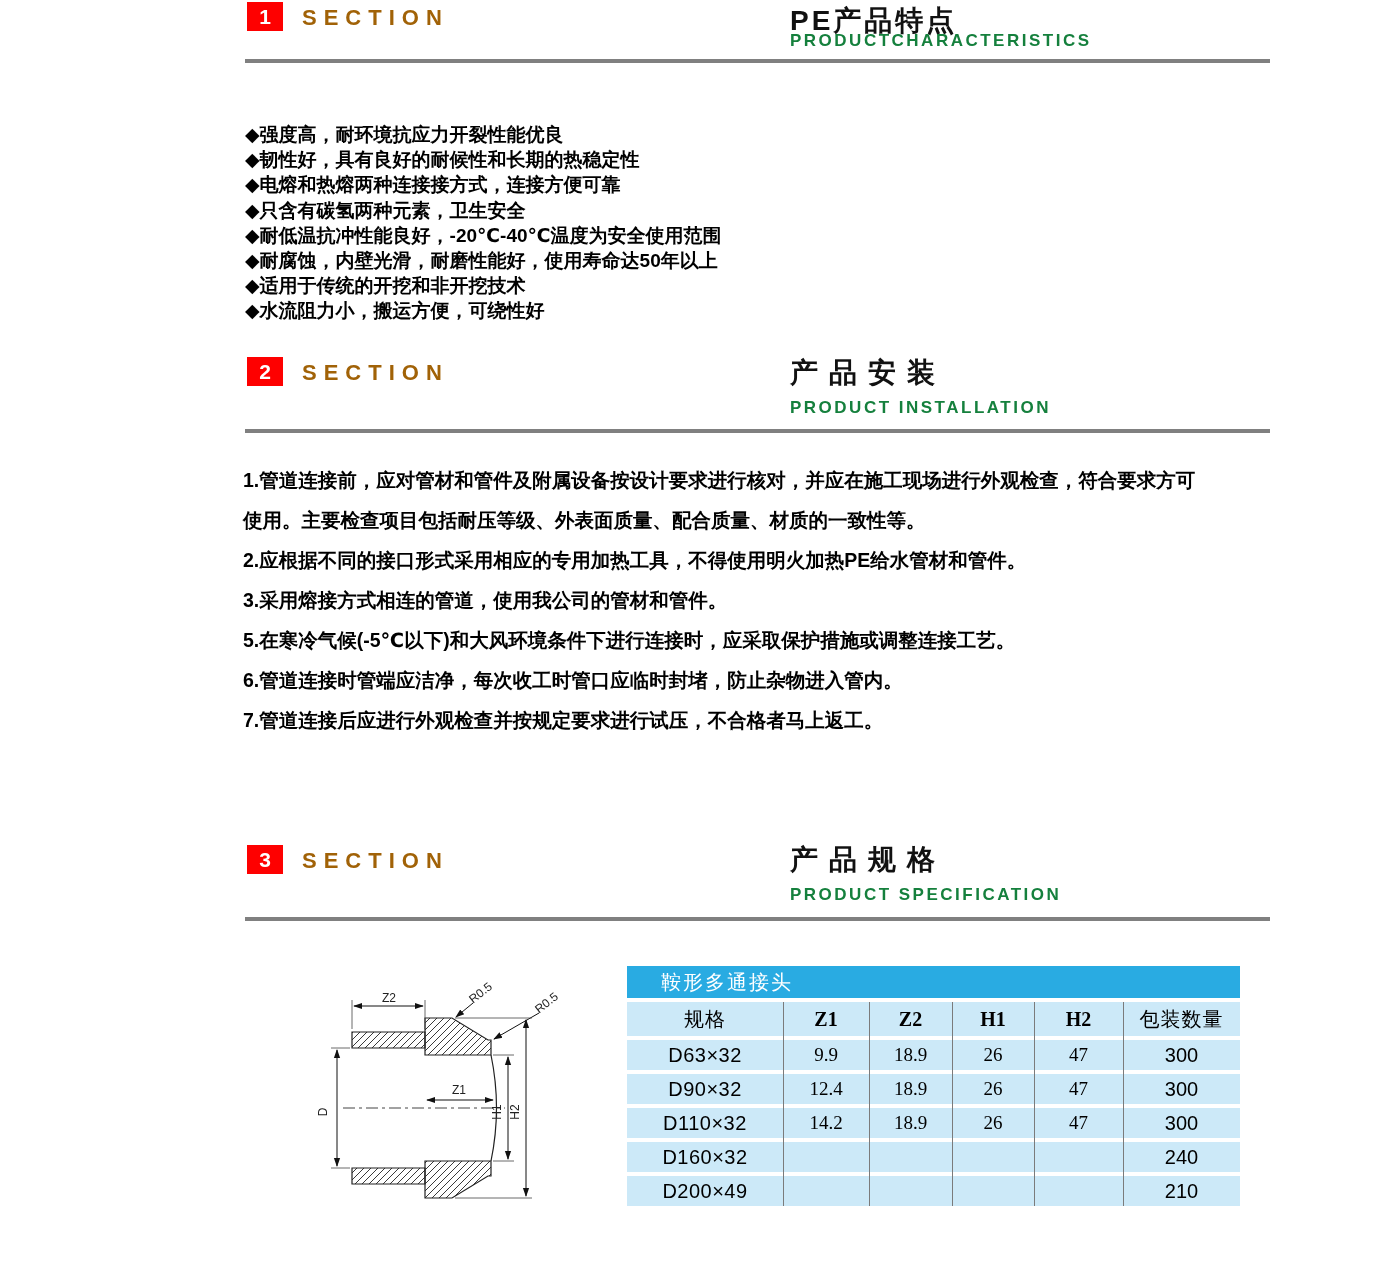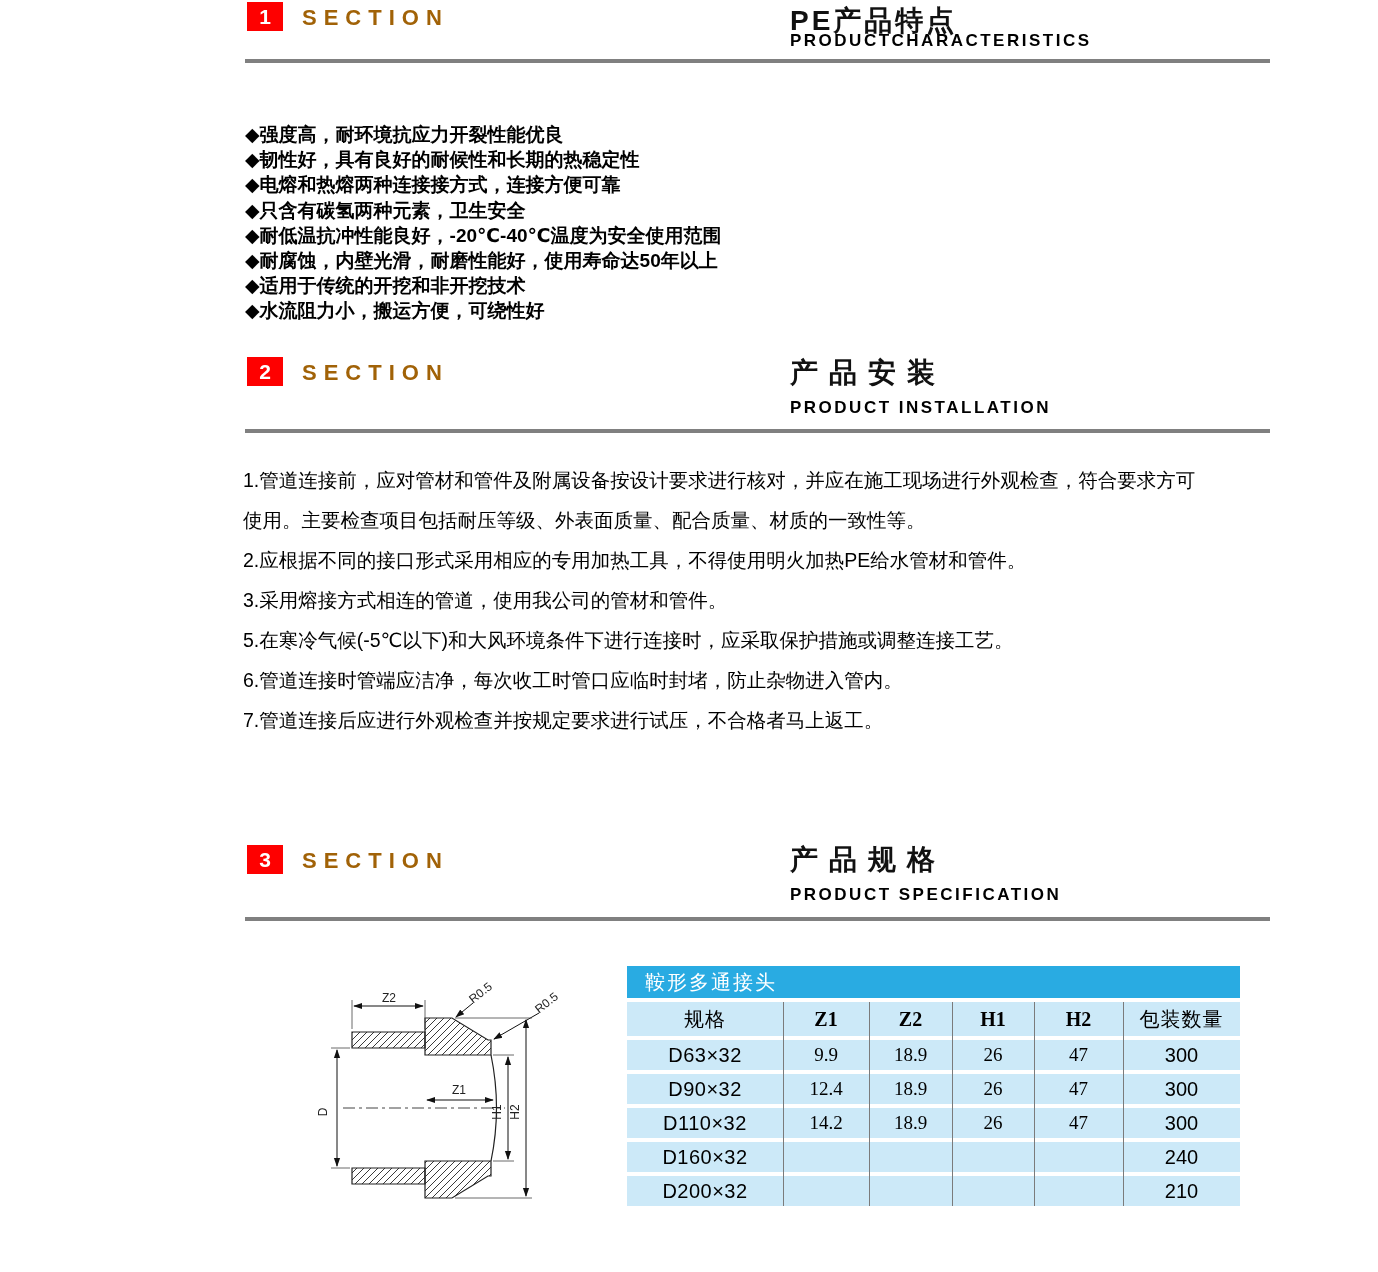--- a/index.html
+++ b/index.html
@@ -15,41 +15,41 @@
     font-size:21px;font-weight:bold;display:flex;align-items:center;justify-content:center;
   }
   .sec-label{
     font-size:22px;font-weight:bold;letter-spacing:7px;color:#a16207;
   }
   .sec-title-zh{
     font-size:28px;font-weight:bold;color:#111;letter-spacing:3px;white-space:nowrap;
   }
   .sec-title-zh.spaced{letter-spacing:11px;}
   .sec-title-en{
-    font-size:17px;font-weight:bold;color:#000000;letter-spacing:2.5px;white-space:nowrap;
+    font-size:17px;font-weight:bold;color:#15803d;letter-spacing:2.5px;white-space:nowrap;
   }
   .divider{height:4px;background:#808080;width:1025px;left:245px;}
 
   
   .features{left:245px;top:86px;font-size:19px;font-weight:bold;line-height:25.2px;white-space:nowrap;margin-top:36px;}
 
   
-  .install{left:243px;top:460px;font-size:19.5px;font-weight:normal;line-height:40px;white-space:nowrap;}
+  .install{left:243px;top:460px;font-size:19.5px;font-weight:bold;line-height:40px;white-space:nowrap;}
 
   
   .drawing{left:305px;top:982px;width:270px;height:240px;}
   .drawing svg{width:270px;height:240px;}
   .dim-text{font-family:"Liberation Sans",sans-serif;font-size:12px;fill:#222;}
 
   
   .spec-table{left:627px;top:966px;width:613px;}
   .spec-title-bar{
     height:32px;background:#29abe2;color:#ffffff;display:flex;align-items:center;
     font-family:"Liberation Serif","DejaVu Serif",serif;font-size:20px;letter-spacing:2px;
-    padding-left:18px;box-sizing:border-box;
+    padding-left:34px;box-sizing:border-box;
   }
   .tbl-body{position:relative;margin-top:4px;text-align:right;}
   .trow{display:flex;background:#cce9f8;height:30px;margin-bottom:4px;}
   .trow.hdr{height:34px;}
   .tcell{display:flex;align-items:center;justify-content:center;box-sizing:border-box;}
   .c0{width:156px;} .c1{width:86px;} .c2{width:83px;} .c3{width:82px;} .c4{width:89px;} .c5{width:117px;}
   .hdr .c0,.hdr .c5{font-size:20px;letter-spacing:1px;}
   .hdr .c1,.hdr .c2,.hdr .c3,.hdr .c4{
     font-family:"Liberation Serif","DejaVu Serif",serif;font-weight:bold;font-size:20px;}
   .trow .spec{font-size:20px;letter-spacing:0.5px;}
@@ -193,21 +193,21 @@
       </div>
       <div class="trow">
         <div class="tcell c0 spec">D160×32</div>
         <div class="tcell c1 num"></div>
         <div class="tcell c2 num"></div>
         <div class="tcell c3 num"></div>
         <div class="tcell c4 num"></div>
         <div class="tcell c5 qty">240</div>
       </div>
       <div class="trow">
-        <div class="tcell c0 spec">D200×32</div>
+        <div class="tcell c0 spec">D200×49</div>
         <div class="tcell c1 num"></div>
         <div class="tcell c2 num"></div>
         <div class="tcell c3 num"></div>
         <div class="tcell c4 num"></div>
         <div class="tcell c5 qty">210</div>
       </div>
 
       <div class="vline" style="left:156px;"></div>
       <div class="vline" style="left:242px;"></div>
       <div class="vline" style="left:325px;"></div>

